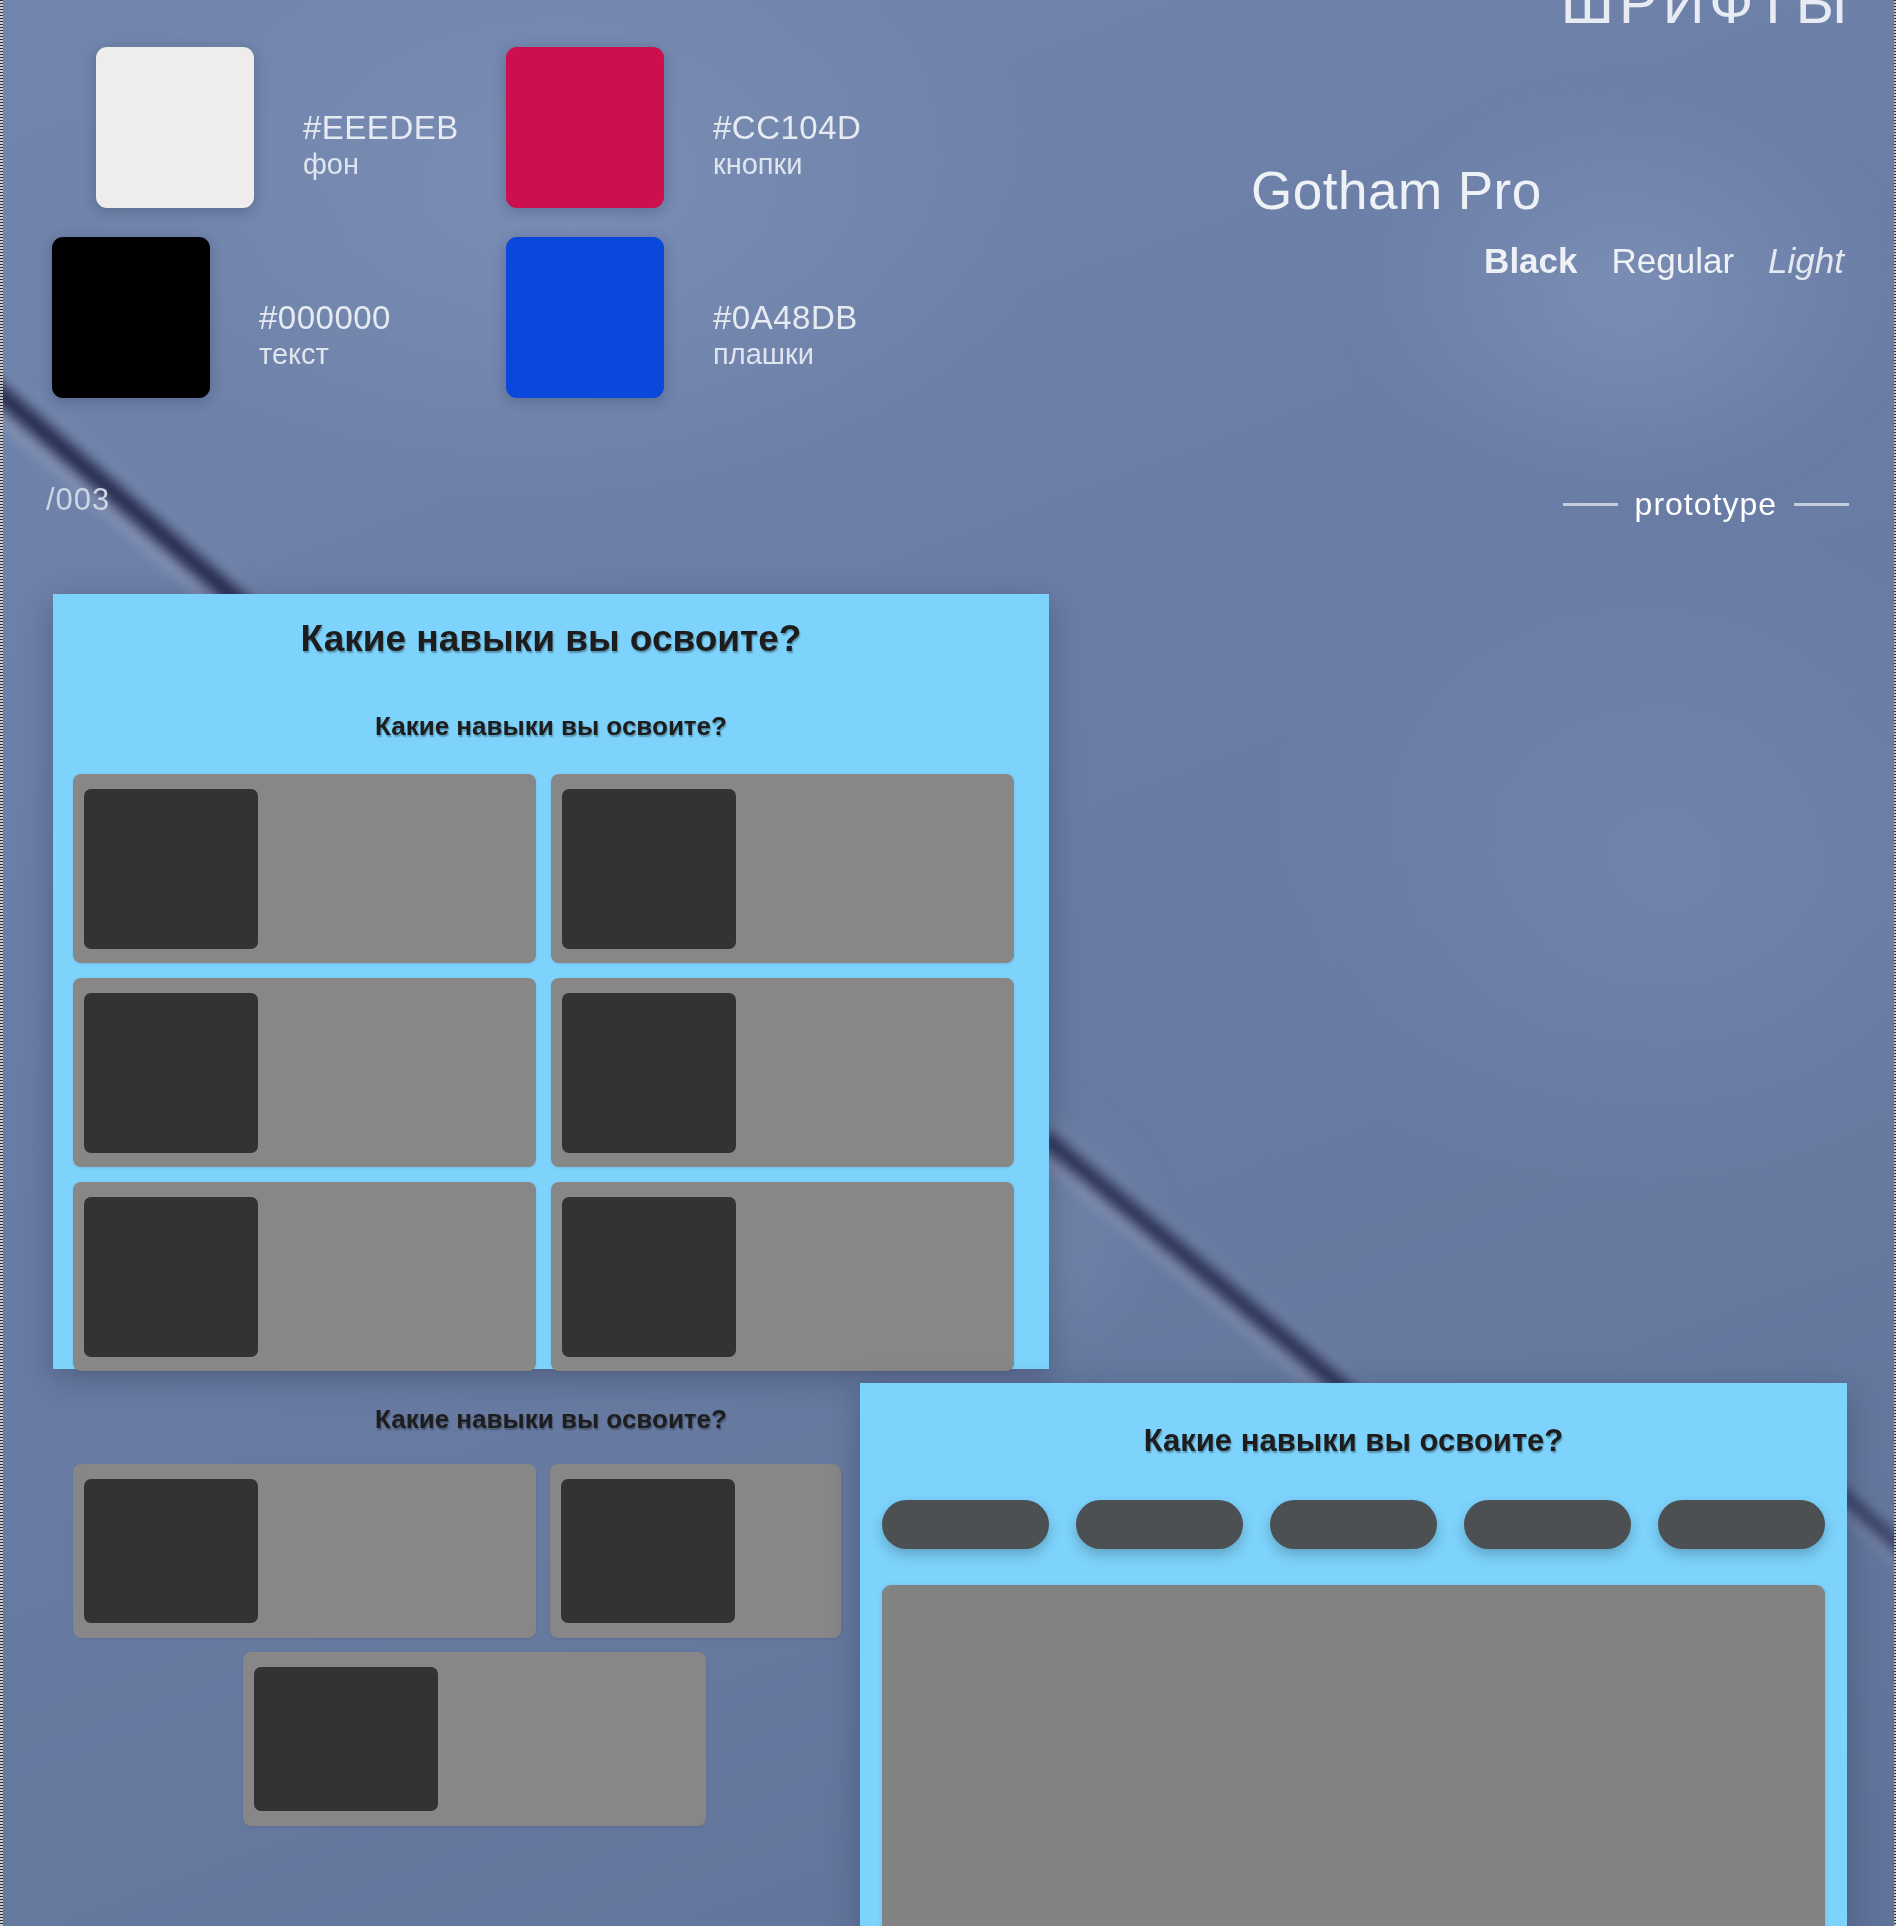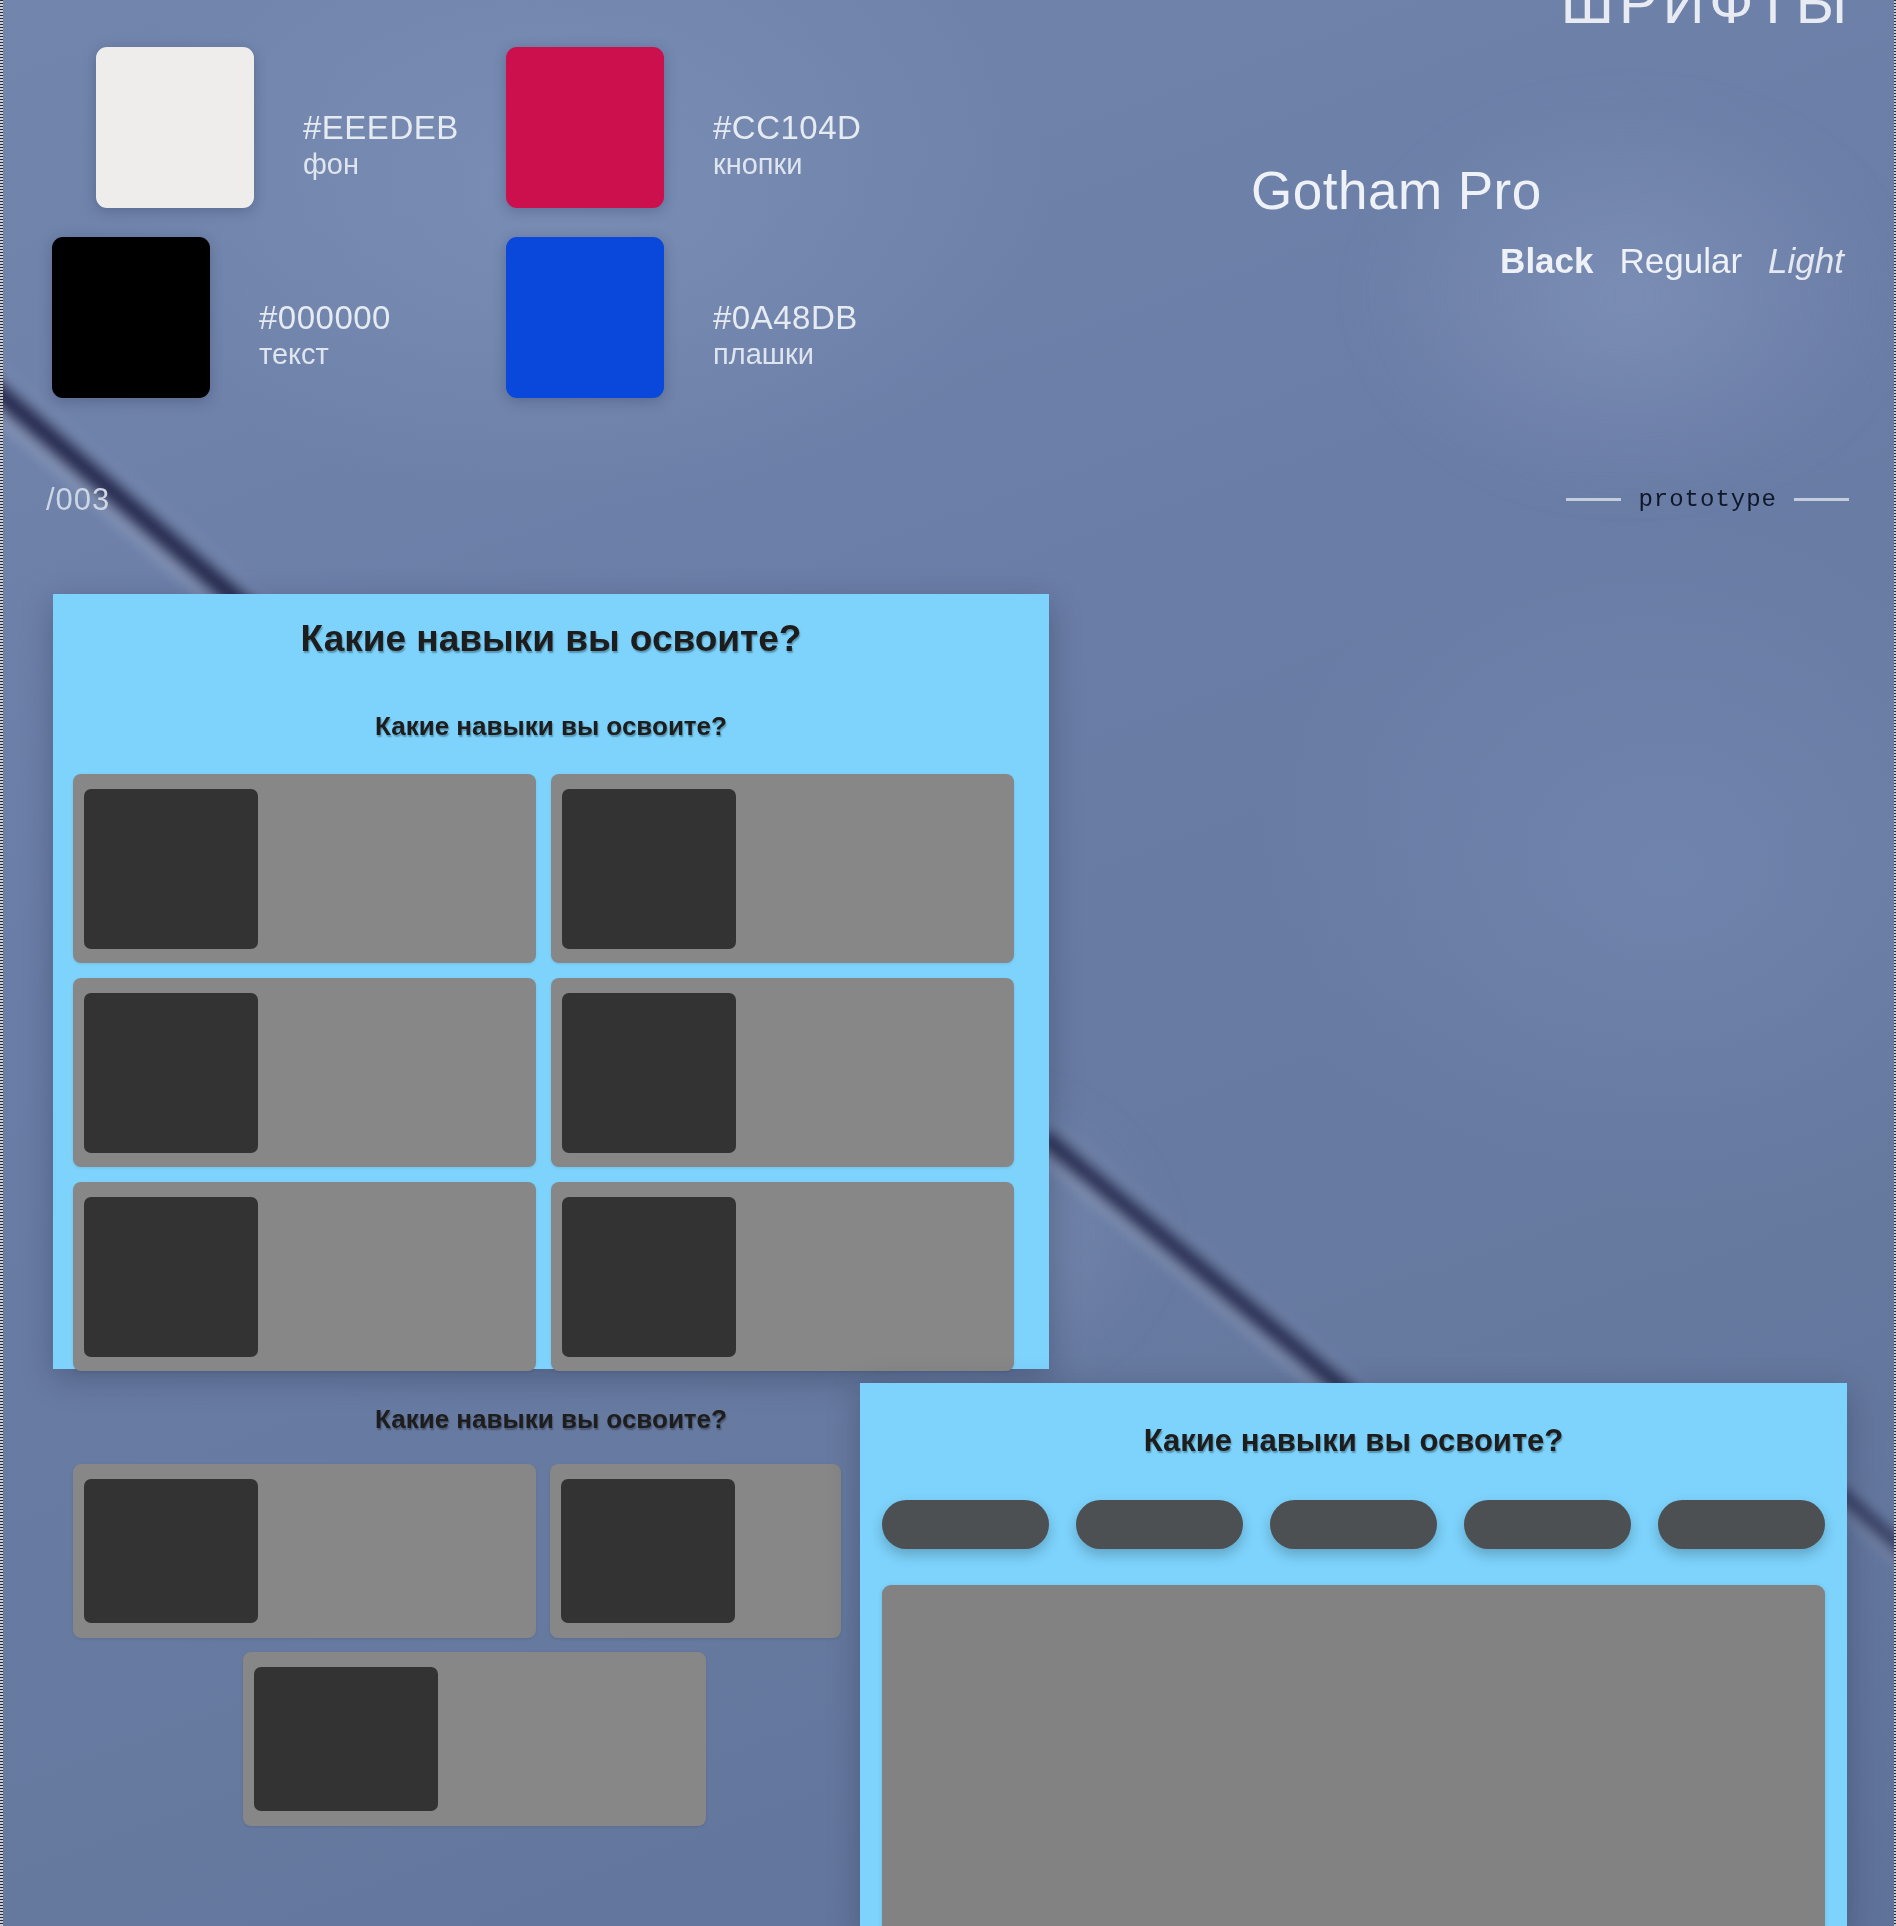--- a/index.html
+++ b/index.html
@@ -68,30 +68,30 @@
     width:158px;height:161px;border-radius:11px;flex:none;
     box-shadow:0 3px 13px rgba(20,28,55,.25);
   }
   .sw-labels{margin-left:49px;padding-top:64px;}
   .sw-hex{font-size:33px;color:#e6eaf1;font-weight:400;line-height:1.0;letter-spacing:0.5px;}
   .sw-use{font-size:29px;color:#dfe5ee;font-weight:300;line-height:1.15;margin-top:4px;}
 
   
   #font-specimen{position:absolute;right:52px;top:160px;width:593px;}
   #font-name{font-size:53px;font-weight:300;color:#eef1f6;letter-spacing:0.5px;}
-  #font-weights{margin-top:20px;font-size:35px;color:#eef1f6;display:flex;justify-content:flex-end;gap:26px;}
+  #font-weights{margin-top:20px;font-size:35px;color:#eef1f6;display:flex;justify-content:flex-end;gap:34px;}
   .w-black{font-weight:700;}
   .w-regular{font-weight:400;}
   .w-light{font-weight:300;opacity:.92;font-style:italic;}
 
   
   #meta-left{position:absolute;left:46px;top:482px;font-size:31px;font-weight:300;color:#cdd6e4;letter-spacing:1px;}
   #meta-right{position:absolute;right:47px;top:486px;display:flex;align-items:center;gap:17px;}
   .rule{width:55px;height:2.5px;background:#c3cddd;display:block;}
-  #meta-proto{font-size:24px;font-weight:300;color:#0f172a;letter-spacing:1px;font-family:Liberation Mono, monospace;}
+  #meta-proto{font-size:32px;font-weight:300;color:#ffffff;letter-spacing:1px;}
 
   
   .panel{
     position:absolute;background:#7dd3fc;
     box-shadow:0 9px 30px rgba(18,26,52,.28);
   }
   #panel-a{left:53px;top:594px;width:996px;height:775px;}
   #panel-b{left:860px;top:1383px;width:987px;height:543px;}
 
   .panel-title{

